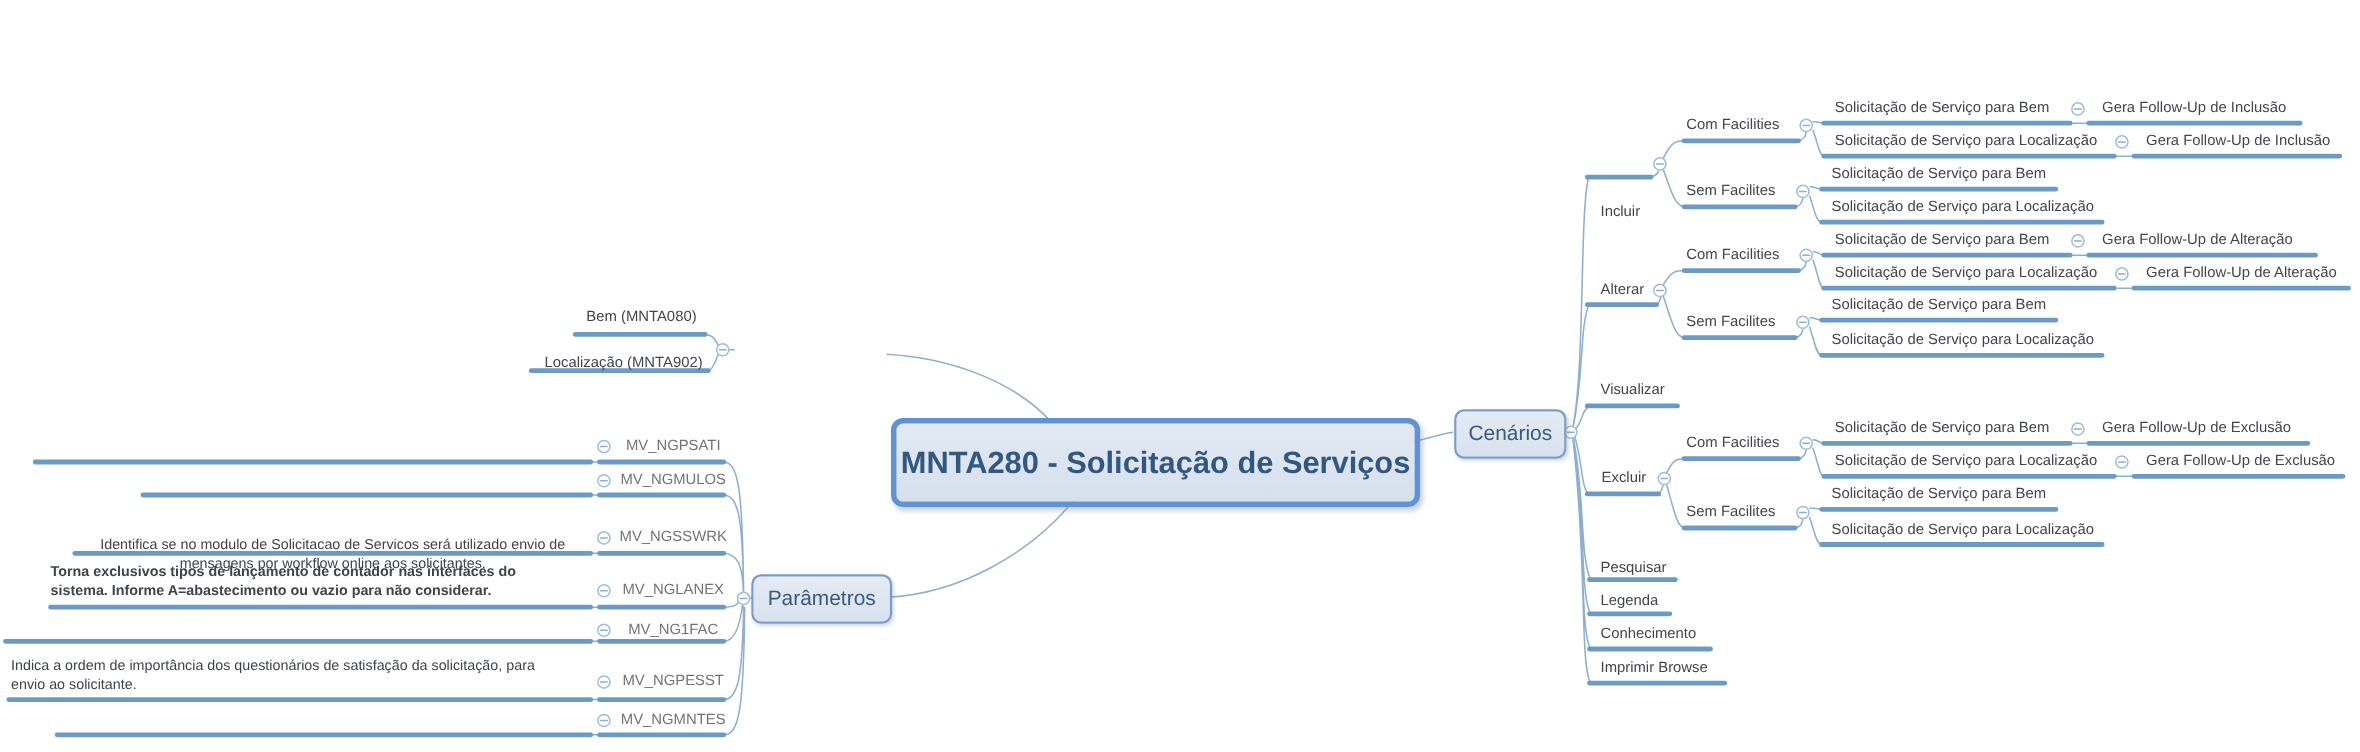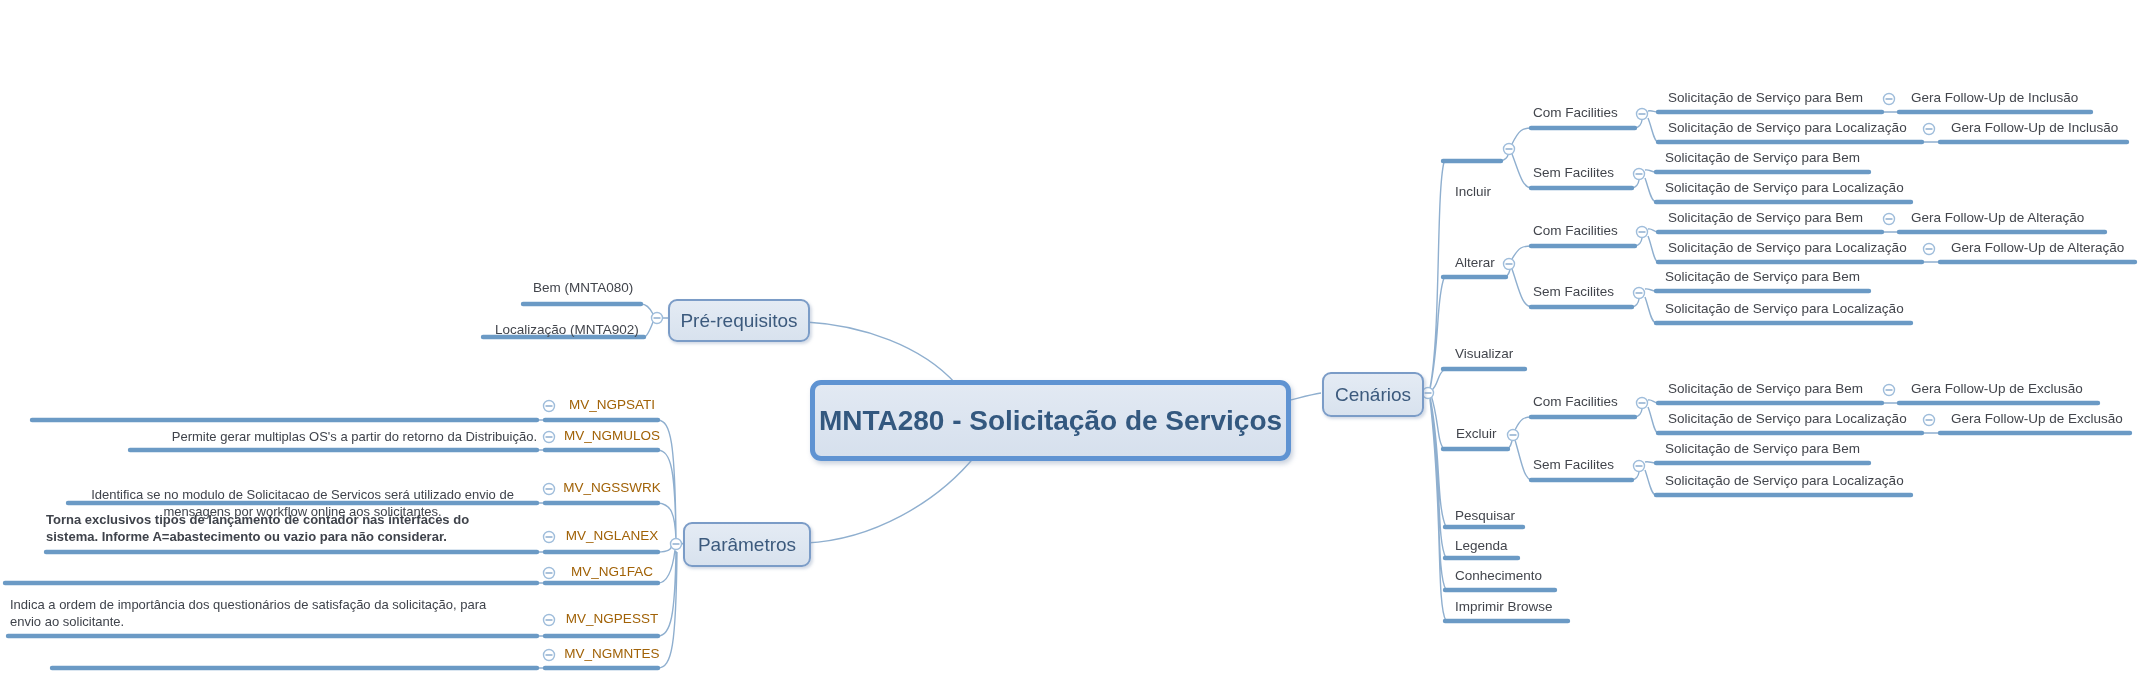--- a/index.html
+++ b/index.html
@@ -5,21 +5,21 @@
   html,body{margin:0;padding:0;background:#fff;}
   body{font-family:"Liberation Sans","DejaVu Sans",sans-serif;}
   #canvas{position:relative;width:2145px;height:684px;background:#fff;overflow:hidden;}
   #links{position:absolute;left:0;top:0;}
   .ul{stroke:#6b9ac5;stroke-width:4.4;stroke-linecap:round;fill:none;}
   .edge{stroke:#8fafcf;stroke-width:1.4;fill:none;}
   .fold{fill:#fff;stroke:#9fbddb;stroke-width:1.4;}
   .fold-minus{stroke:#8fafcf;stroke-width:1.4;stroke-linecap:round;}
   .lbl{position:absolute;white-space:nowrap;font-size:13.5px;color:#42454c;}
   .desc{position:absolute;font-size:13px;line-height:16.5px;color:#3f434b;}
-  .code{position:absolute;width:108px;font-size:13.5px;color:#a16207;text-align:center;white-space:nowrap;}
+  .code{position:absolute;width:108px;font-size:13.5px;color:#737373;text-align:center;white-space:nowrap;}
   .nodebox{position:absolute;display:flex;align-items:center;justify-content:center;
     background:linear-gradient(#e4ebf4,#d8e2ee);border:2px solid #7b9cc7;border-radius:9px;
     color:#3c5a7d;font-size:19px;box-shadow:1.5px 2px 3px rgba(130,150,180,.35);}
   .mainbox{position:absolute;display:flex;align-items:center;justify-content:center;
     background:linear-gradient(#e2e9f3,#d6e0ed);border:5px solid #5f93d2;border-radius:11px;
     color:#33587f;font-size:28px;font-weight:600;box-shadow:2px 3px 5px rgba(120,140,170,.4);}
   .totvsbox{position:absolute;display:flex;flex-direction:column;align-items:center;justify-content:center;
     background:linear-gradient(#dde6fb,#c9d6f6);border:2px solid #4d6fc9;border-radius:10px;
     box-shadow:1.5px 2px 3px rgba(130,150,180,.35);}
   .totvs-row{display:flex;align-items:center;gap:7px;}
@@ -214,28 +214,26 @@
       <g>
           <circle class="fold" cx="1929" cy="420" r="5.5"></circle>
           <line class="fold-minus" x1="1926" y1="420" x2="1932" y2="420"></line>
         </g>
     </g>
   </svg>
 
 
   <div class="mainbox" style="left:810px;top:380px;width:471px;height:71px;">MNTA280 - Solicitação de Serviços</div>
 
-  <div class="nodebox" style="left:668px;top:299px;width:138px;height:39px;">Pré-requisitos</div>
   <div class="nodebox" style="left:683px;top:522px;width:124px;height:41px;">Parâmetros</div>
   <div class="nodebox" style="left:1322px;top:372px;width:98px;height:41px;">Cenários</div>
 
   <div class="lbl" style="left:533px;top:280px;text-align:center;">Bem (MNTA080)</div>
   <div class="lbl" style="left:495px;top:312px;margin-top:10px;">Localização (MNTA902)</div>
 
-  <div class="desc" style="left:130px;top:429px;width:407px;text-align:right;">Permite gerar multiplas OS's a partir do retorno da Distribuição.</div>
   <div class="desc" style="left:68px;top:463px;width:469px;text-align:center;margin-top:24px;">Identifica se no modulo de Solicitacao de Servicos será utilizado envio de mensagens por workflow online aos solicitantes.</div>
   <div class="desc" style="left:46px;top:512px;width:465px;text-align:left;font-weight:bold;">Torna exclusivos tipos de lançamento de contador  nas interfaces do sistema. Informe A=abastecimento ou vazio para não considerar.</div>
   <div class="desc" style="left:10px;top:597px;width:500px;text-align:left;">Indica a ordem de importância dos questionários de satisfação da solicitação, para envio ao solicitante.</div>
 
   <div class="code" style="left:558px;top:397px;">MV_NGPSATI</div>
   <div class="code" style="left:558px;top:428px;">MV_NGMULOS</div>
   <div class="code" style="left:558px;top:480px;">MV_NGSSWRK</div>
   <div class="code" style="left:558px;top:528px;">MV_NGLANEX</div>
   <div class="code" style="left:558px;top:564px;">MV_NG1FAC</div>
   <div class="code" style="left:558px;top:611px;">MV_NGPESST</div>

